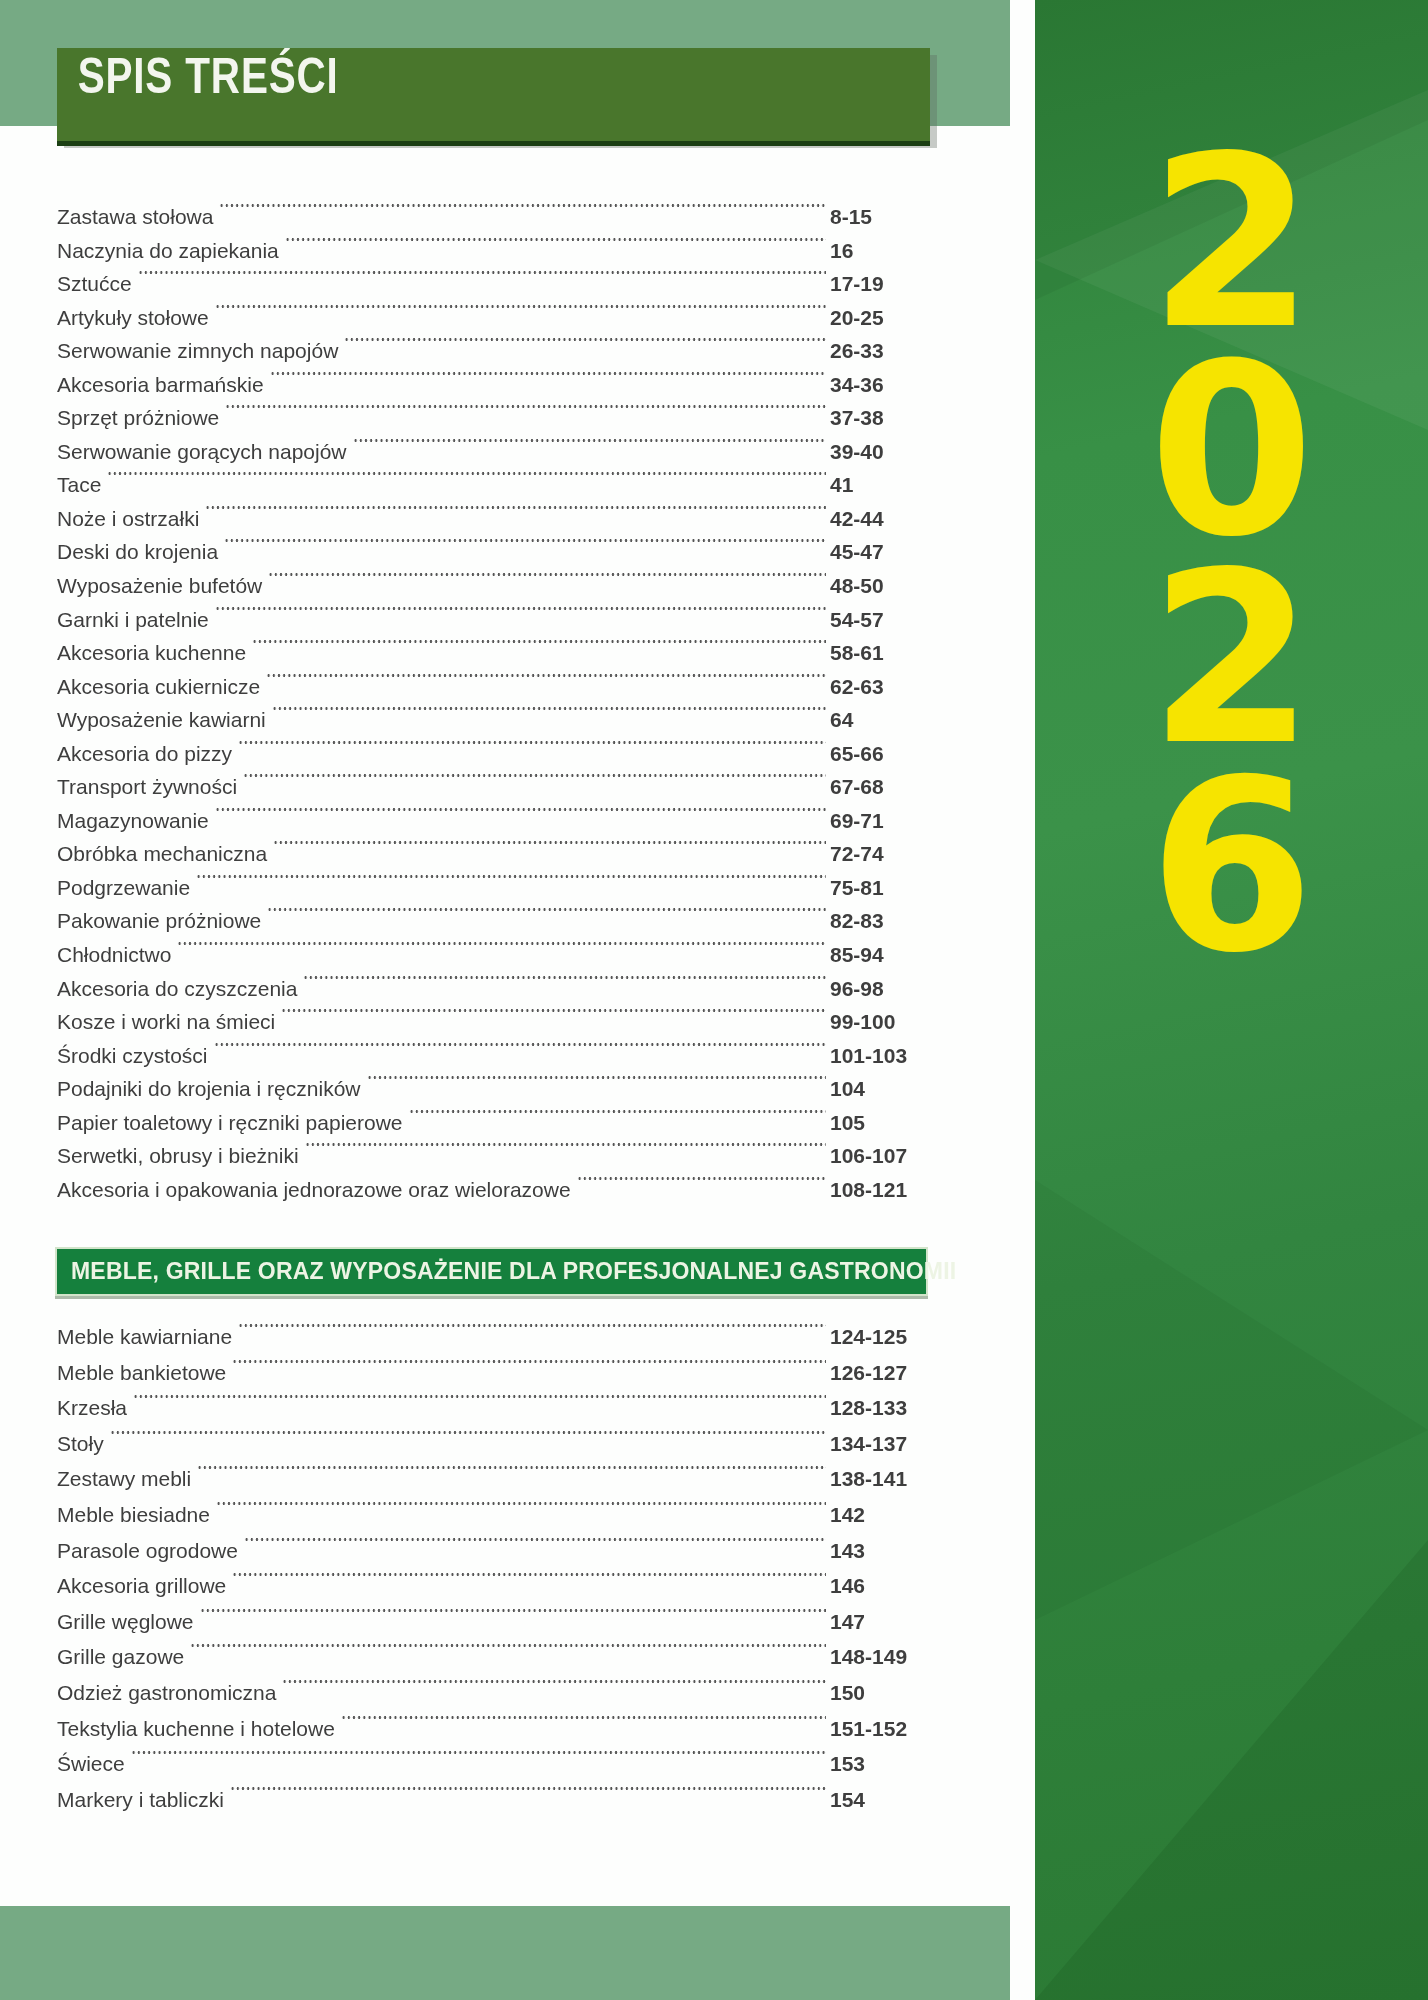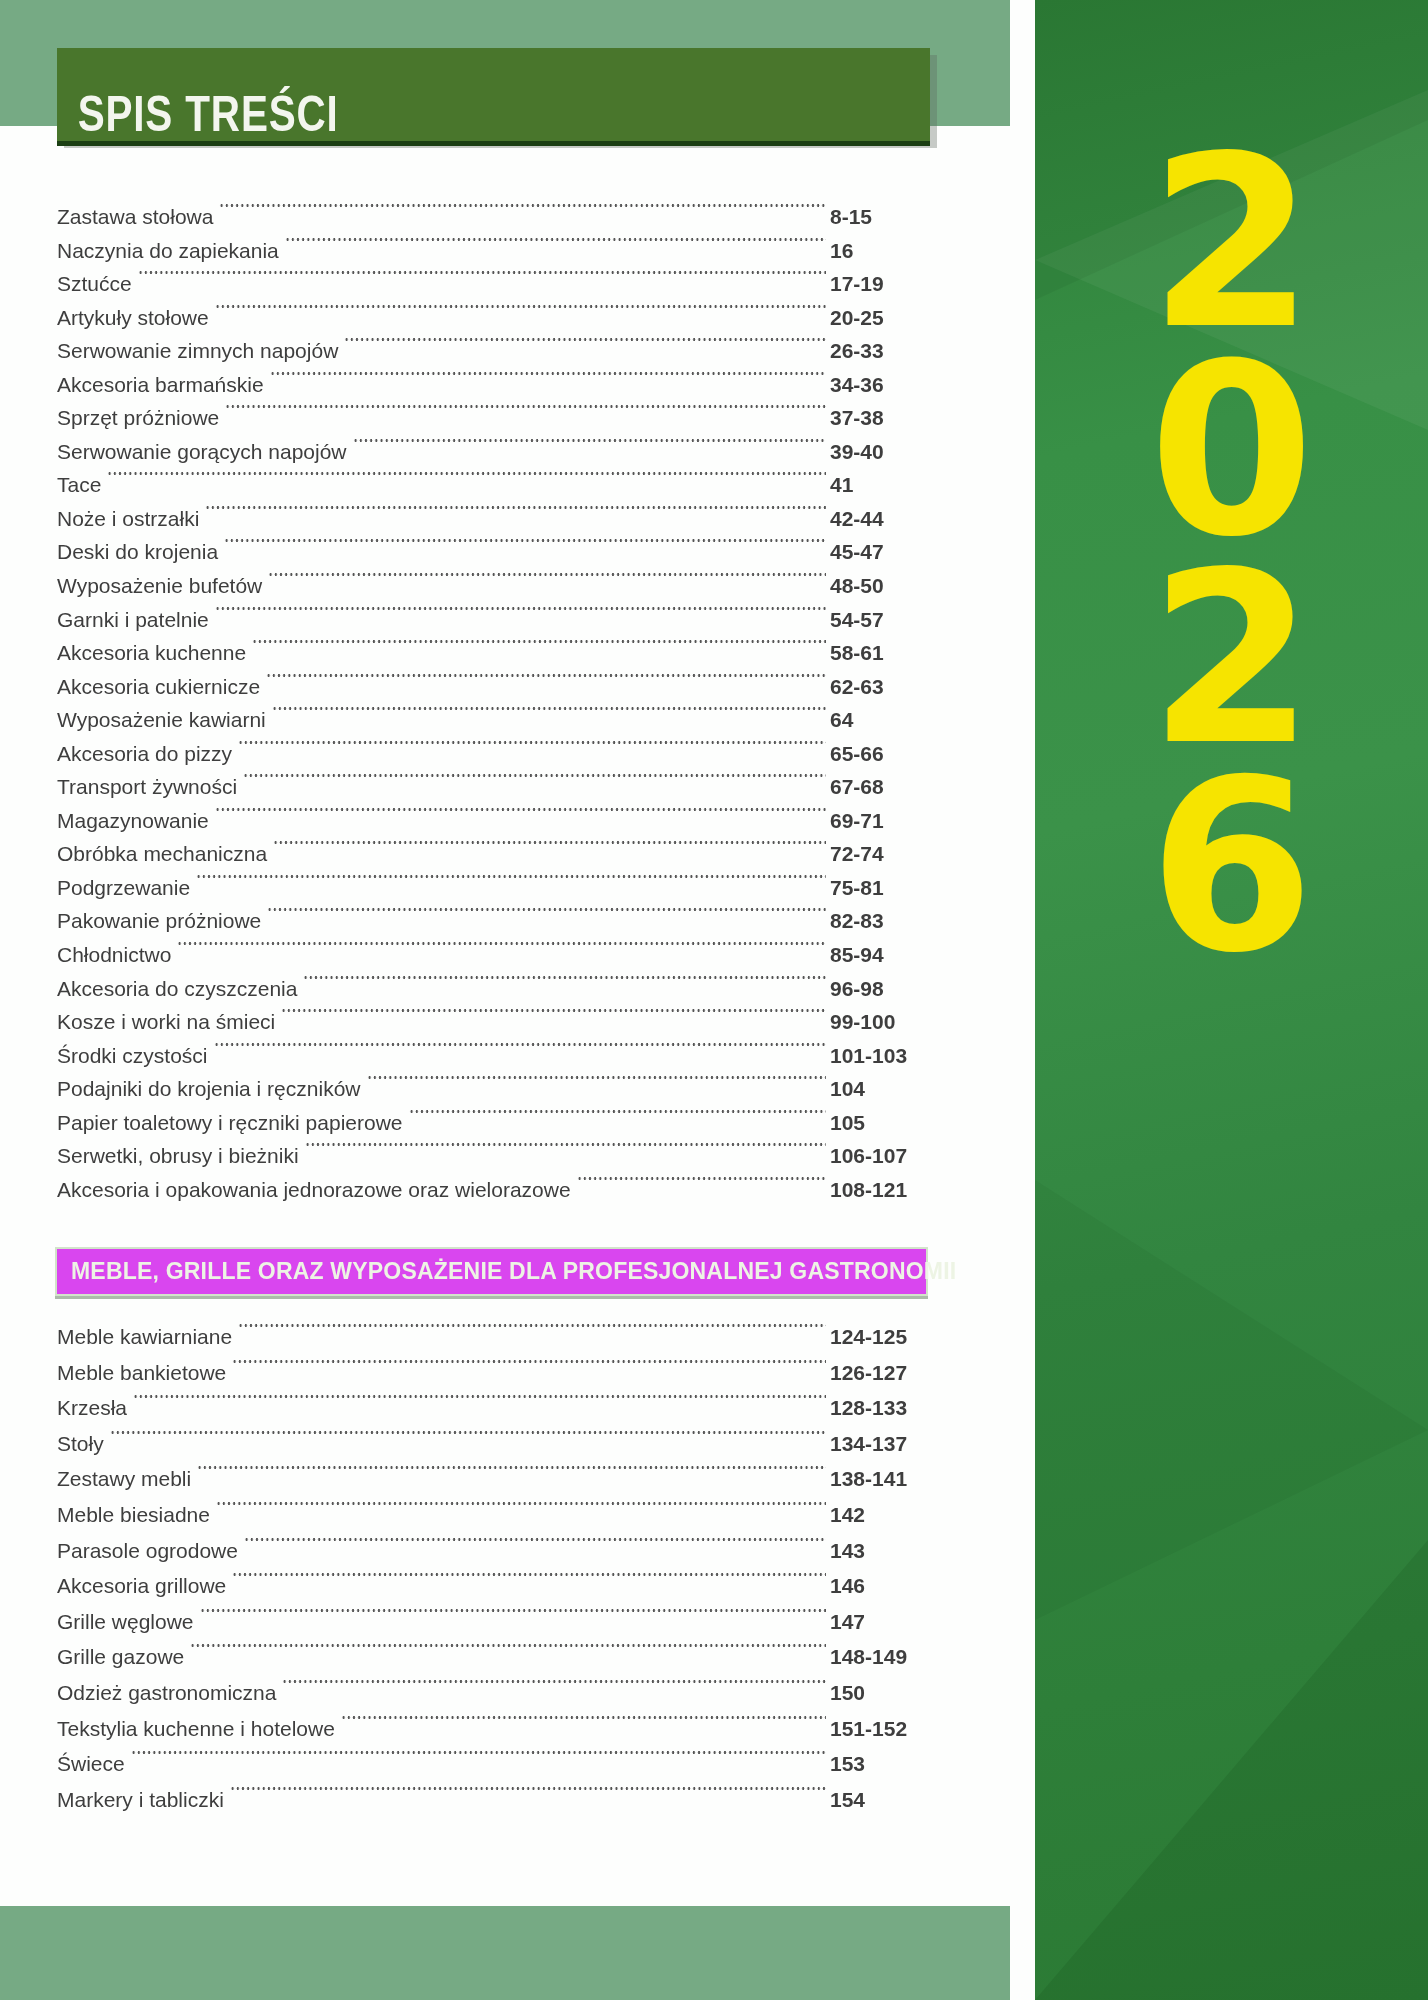--- a/index.html
+++ b/index.html
@@ -22,32 +22,32 @@
     position:absolute;left:0;top:139px;width:100%;
     font-family:"DejaVu Sans",sans-serif;font-weight:700;
     font-size:238px;line-height:208px;color:#f6e400;text-align:center;
   }
 
   
   .banner{
     position:absolute;left:57px;top:48px;width:873px;height:93px;
     background:#49762c;
     box-shadow:0 5px 0 #1b3f13,7px 7px 0 rgba(95,105,95,.35);
-    display:flex;align-items:flex-end;
+    display:flex;align-items:flex-start;
   }
   .banner .t{
     color:#f3f6ee;font-weight:700;font-size:47px;letter-spacing:1px;
     transform:scale(.86,1.06);transform-origin:left center;
     padding-left:24px;white-space:nowrap;
   }
 
   
   .bar2{
     position:absolute;left:55px;top:1247px;width:869px;height:45px;
-    background:#d946ef;border:2px solid #d2e4ca;
+    background:#15803d;border:2px solid #d2e4ca;
     box-shadow:0 3px 0 rgba(20,60,15,.35);
     display:flex;align-items:center;
   }
   .bar2 .t{
     color:#edf4e4;font-weight:700;font-size:23px;letter-spacing:.2px;
     padding-left:14px;white-space:nowrap;
   }
 
   
   .toc{position:absolute;left:57px;width:873px;color:#3e3e3e;font-size:21px;}

